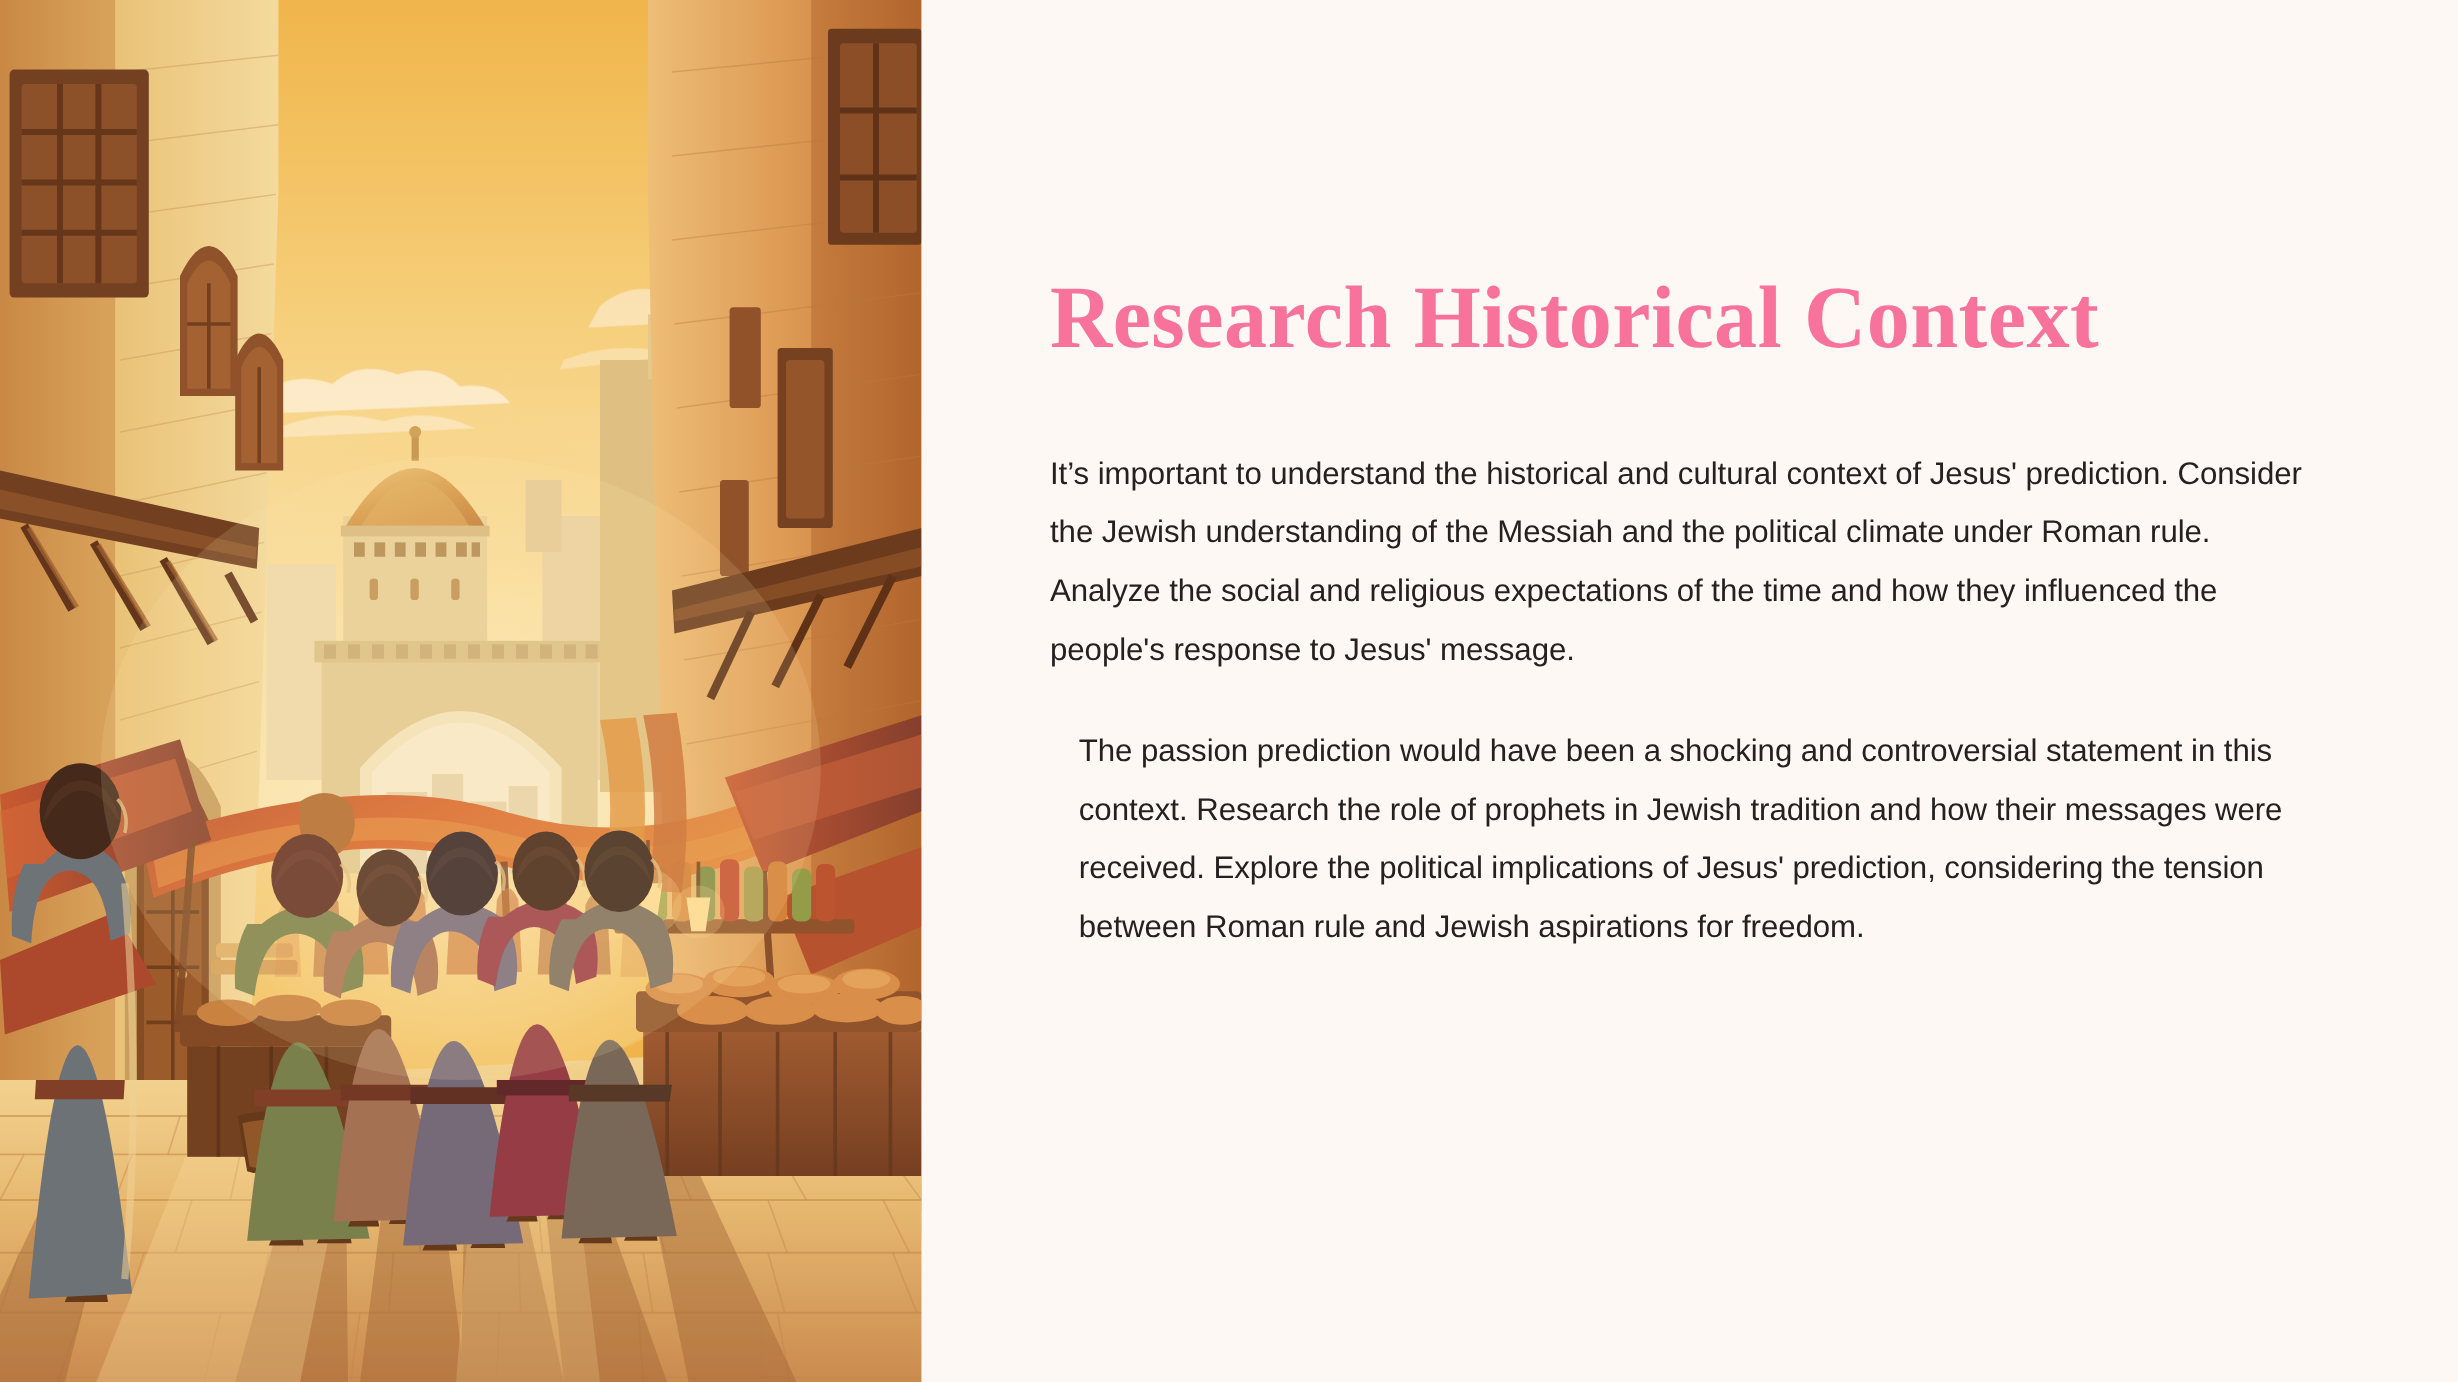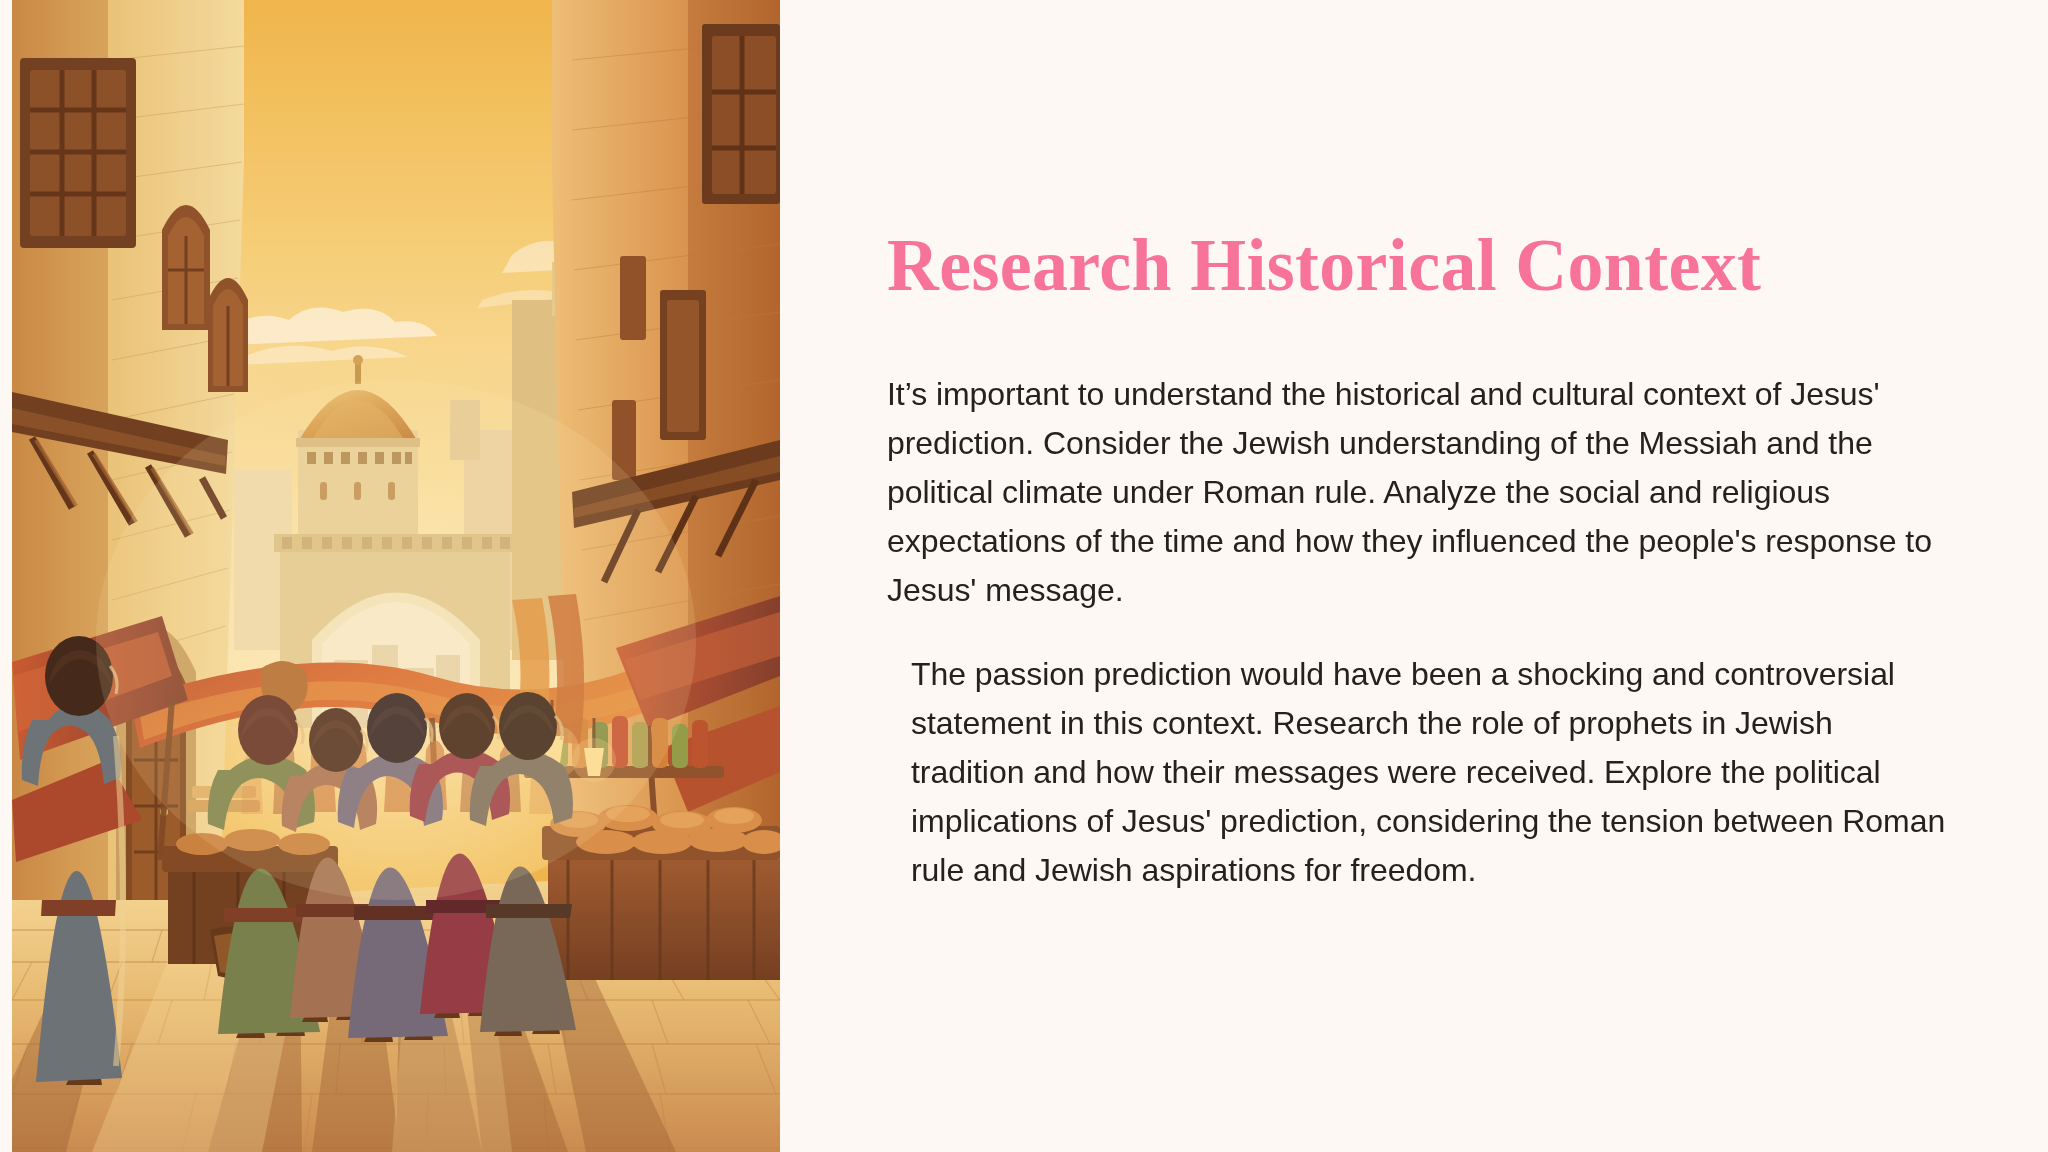--- a/index.html
+++ b/index.html
@@ -15,21 +15,20 @@
     font-family: "Liberation Sans", sans-serif;
     background: #FDF8F4;
   }
 
   .slide {
     position: relative;
     width: 2048px;
     height: 1152px;
     display: flex;
     background: #FDF8F4;
-    padding-left: 12px;
   }
 
   
   .illustration {
     position: relative;
     width: 768px;
     height: 1152px;
     flex: 0 0 768px;
     overflow: hidden;
     background: #F0B94E;
@@ -62,21 +61,21 @@
     color: #F8739B;
     transform: scaleX(0.97);
     transform-origin: left center;
     white-space: nowrap;
   }
 
   .body-block { margin-top: 68px; }
 
   .body-para {
     font-family: "Liberation Sans", sans-serif;
-    font-size: 32px;
+    font-size: 26px;
     line-height: 49px;
     color: #24211F;
     letter-spacing: -0.05px;
     max-width: 1045px;
   }
 
   .body-para + .body-para { margin-top: 35px; margin-left: 24px; }
 </style>
 </head>
 <body>

